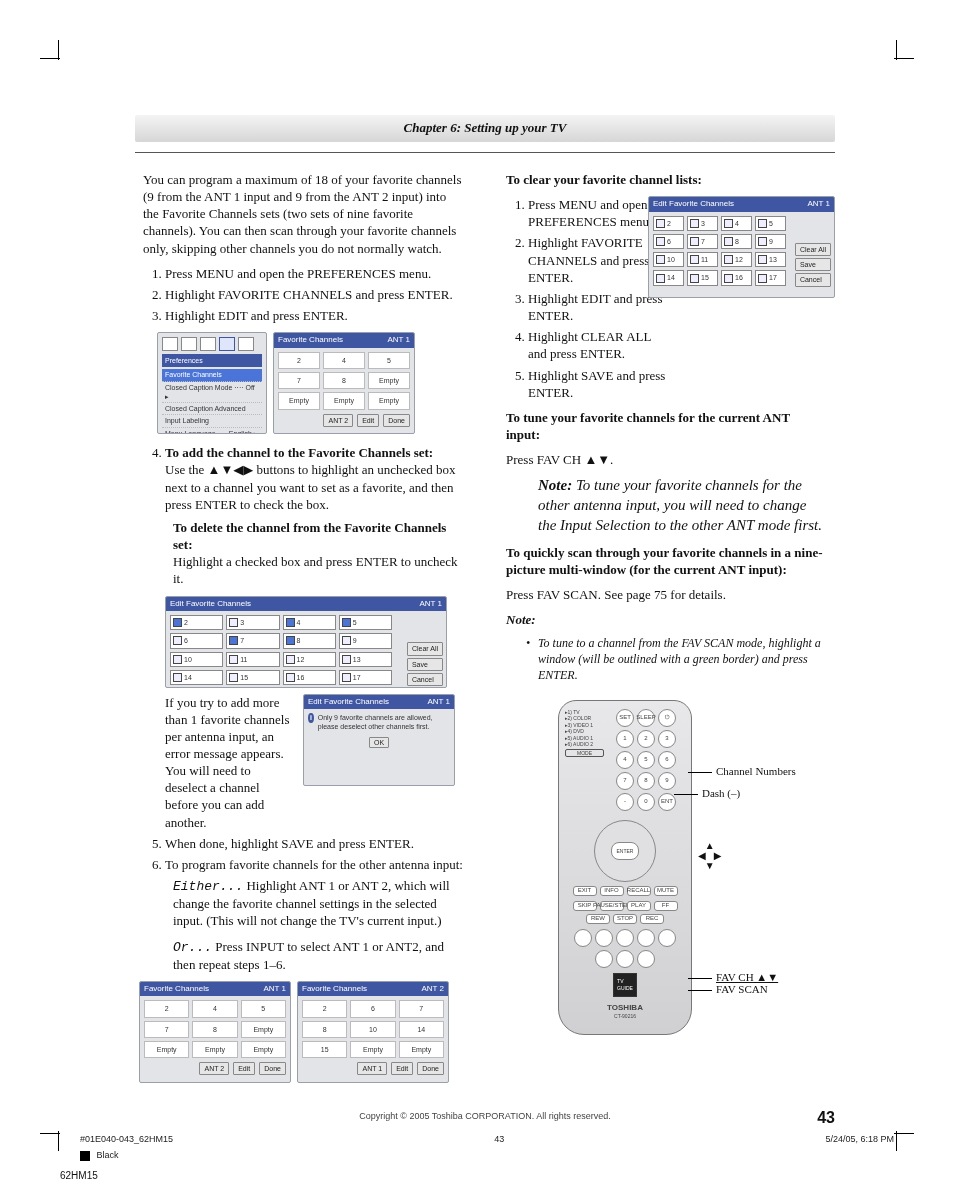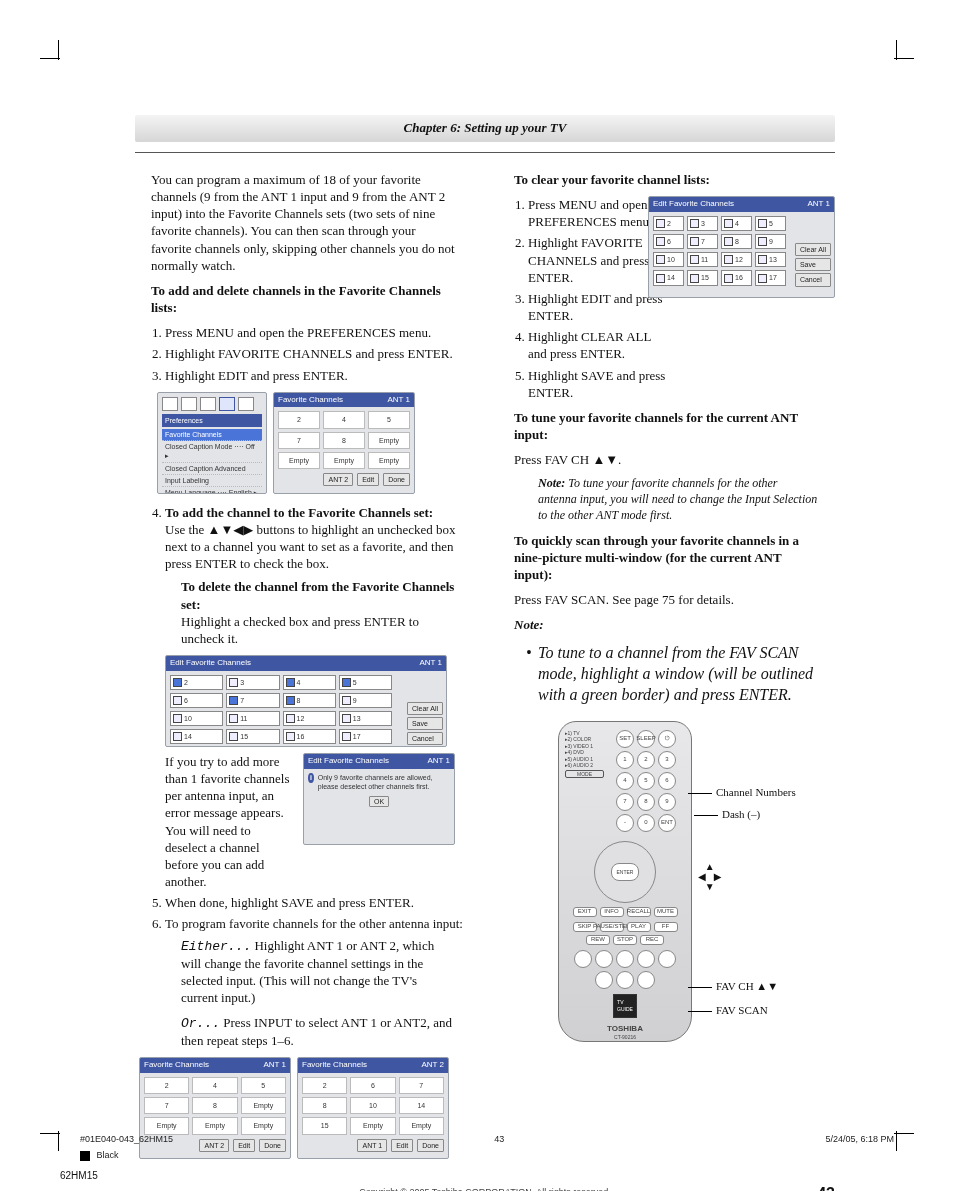--- a/index.html
+++ b/index.html
@@ -52,29 +52,29 @@
   .rule { border: none; border-top: 1px solid #555; margin: 0 0 18px; }
   h1.title {
     font-family: Arial, Helvetica, sans-serif;
     font-weight: 700;
     font-size: 28px;
     letter-spacing: -0.5px;
     margin: 2px 0 18px;
   }
   .cols { display: flex; gap: 26px; }
   .col { width: 337px; font-size: 13px; line-height: 1.32; }
-  .col p { margin: 0 16px 8px; }
+  .col p { margin: 0 8px 8px; }
   .col ol { margin: 4px 0 8px; padding-left: 30px; }
   .col ol li { margin-bottom: 4px; }
   .bold { font-weight: 700; }
   .ital { font-style: italic; font-family: Liberation Mono, monospace; }
   .sub { margin-left: 24px; margin-top: 2px; margin-bottom: 8px; }
   .note-label { font-weight: 700; font-style: italic; }
-  .note-text { font-style: italic; font-size: 12px; }
-  .bullets { margin: 4px 0 8px 28px; padding: 0; list-style: none; font-style: italic; font-size: 16px; }
+  .note-text { font-style: italic; font-size: 15px; }
+  .bullets { margin: 4px 0 8px 28px; padding: 0; list-style: none; font-style: italic; font-size: 12px; }
   .bullets li { position: relative; padding-left: 12px; margin-bottom: 6px; }
   .bullets li::before { content: "•"; position: absolute; left: 0; }
 
   
   .shotrow { display: flex; gap: 6px; margin: 6px 0 10px 22px; }
   .shot {
     background: #e2e4e8;
     border: 1px solid #9aa0aa;
     border-radius: 2px;
     font-family: Arial, sans-serif;
@@ -108,21 +108,21 @@
   .pref .row.sel{background:#4a74d8;color:#fff;}
 
   
   .remote-wrap { position: relative; margin-top: 16px; }
   .remote {
     width: 120px;
     margin: 0 auto 0 60px;
     background: linear-gradient(#e8e8ea, #d0d0d2);
     border: 1px solid #777;
     border-radius: 18px 18px 26px 26px;
-    padding: 8px 6px 0;
+    padding: 8px 6px 14px;
     font-family: Arial, sans-serif;
     font-size: 6px;
     color: #444;
   }
   .remote .zone { display:flex; flex-wrap:wrap; gap:3px; justify-content:center; margin-bottom:5px;}
   .rbtn { width:16px; height:16px; border-radius:50%; background:#fff; border:1px solid #888; display:flex; align-items:center; justify-content:center; font-size:6px;}
   .rbtn.rect { border-radius:3px; width:22px; height:8px;}
   .remote .ring { width:60px; height:60px; border-radius:50%; border:1px solid #888; margin:4px auto; display:flex; align-items:center; justify-content:center; background:#e0e0e2;}
   .remote .ring .enter { width:26px; height:16px; border-radius:8px; background:#fff; border:1px solid #888; font-size:5px; display:flex; align-items:center; justify-content:center;}
   .remote .logo { text-align:center; font-weight:bold; font-size:8px; margin-top:6px;}
@@ -164,21 +164,20 @@
 <div class="crop-mark br"></div>
 
 <div class="page">
   <div class="chapter-bar">Chapter 6: Setting up your TV</div>
   <hr class="rule">
 
   <div class="cols">
 
     <div class="col">
       <p>You can program a maximum of 18 of your favorite channels (9 from the ANT 1 input and 9 from the ANT 2 input) into the Favorite Channels sets (two sets of nine favorite channels). You can then scan through your favorite channels only, skipping other channels you do not normally watch.</p>
-      <p class="bold">To add and delete channels in the Favorite Channels lists:</p>
       <ol>
         <li>Press MENU and open the PREFERENCES menu.</li>
         <li>Highlight FAVORITE CHANNELS and press ENTER.</li>
         <li>Highlight EDIT and press ENTER.</li>
       </ol>
 
       <div class="shotrow">
         <div class="shot pref">
           <div class="body">
             <div style="display:flex;gap:3px;margin-bottom:3px;">
@@ -550,34 +549,34 @@
               <div class="rbtn"></div>
               <div class="rbtn"></div>
           </div>
           <div style="width:22px;height:22px;border:1px solid #333;margin:4px auto;background:#222;color:#fff;font-size:5px;display:flex;align-items:center;justify-content:center;">TV<br>GUIDE</div>
           <div class="logo">TOSHIBA</div>
           <div class="model">CT-90216</div>
         </div>
         <div class="callout" style="top:42px;left:190px;margin-top:22px;">
           <span class="line" style="width:24px;"></span><span>Channel Numbers</span>
         </div>
-        <div class="callout" style="top:86px;left:196px;">
+        <div class="callout" style="top:86px;left:176px;">
           <span class="line" style="width:24px;"></span><span>Dash (–)</span>
         </div>
         <div class="callout" style="top:138px;left:200px;">
           <span class="arrblock">
               <span>▲</span>
               <span class="lr">
                 <span>◀</span>
                 <span>▶</span>
               </span>
               <span>▼</span>
             </span>
         </div>
-        <div class="callout" style="top:258px;left:190px;">
+        <div class="callout" style="top:270px;left:190px;text-decoration:underline;">
           <span class="line" style="width:24px;"></span><span>FAV CH ▲▼</span>
         </div>
         <div class="callout" style="top:282px;left:190px;">
           <span class="line" style="width:24px;"></span><span>FAV SCAN</span>
         </div>
       </div>
     </div>
   </div>
 
   <div class="footer-copy">Copyright © 2005 Toshiba CORPORATION. All rights reserved.</div>

